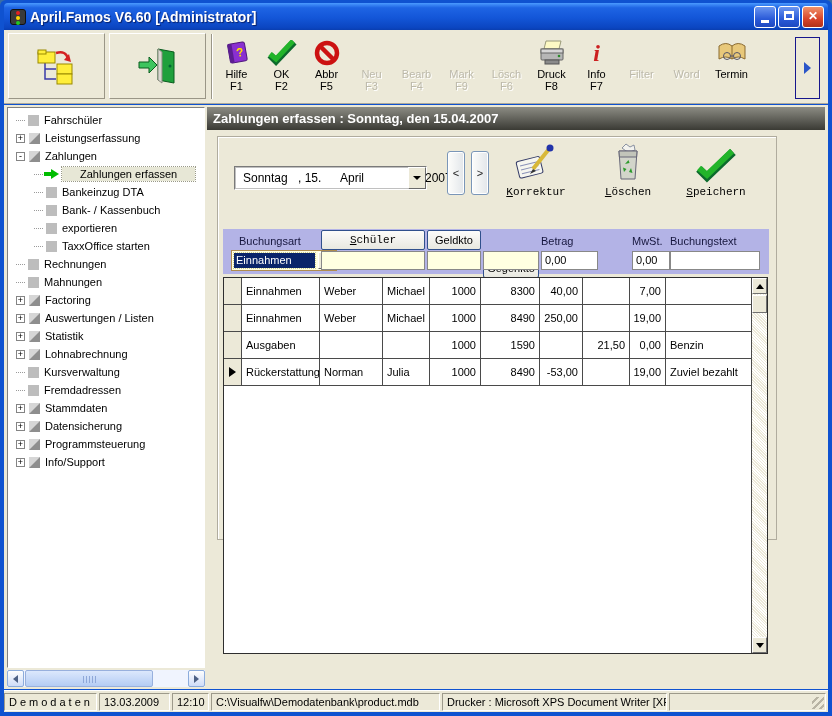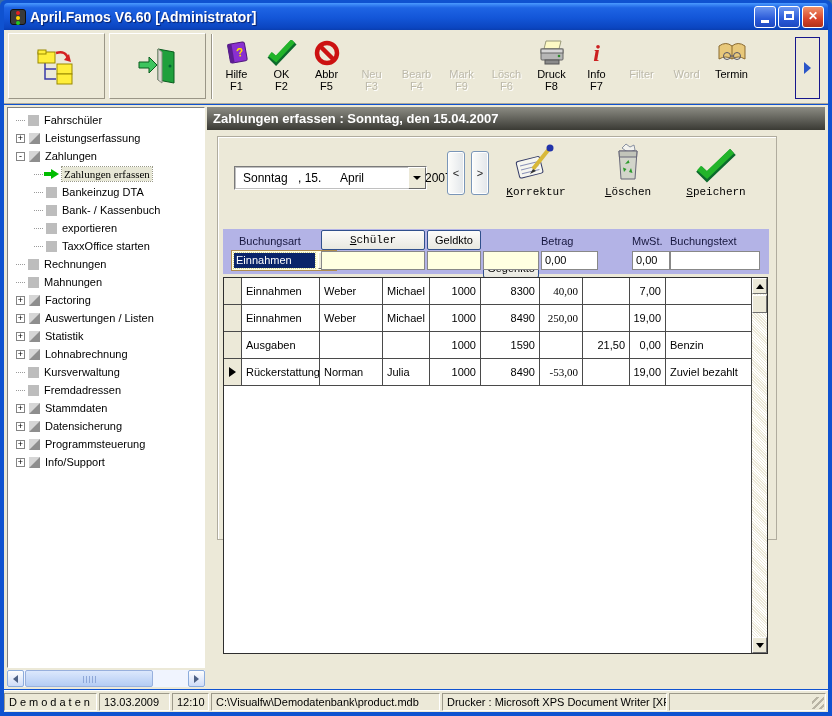--- a/index.html
+++ b/index.html
@@ -43,21 +43,21 @@
   .tnode{height:18px;display:flex;align-items:center;font-size:11px;color:#000;white-space:nowrap;}
   .tnode .pad0{width:8px;}
   .tnode .pad1{width:26px;}
   .dots{width:9px;height:1px;border-top:1px dotted #9a9a9a;margin-right:1px;}
   .expbox{width:9px;height:9px;border:1px solid #848484;background:#fff;font-size:9px;line-height:7px;text-align:center;margin-right:2px;flex:none;color:#000;}
   .sq{width:11px;height:11px;background:#bdbdbd;margin:0 5px 0 2px;flex:none;}
   .sq.parent{background:linear-gradient(135deg,#d6d6d6 48%,#8e8e8e 52%);}
   .green-arrow{width:15px;height:11px;position:relative;margin:0 3px 0 0;flex:none;}
   .green-arrow:before{content:"";position:absolute;left:0;top:3.5px;width:8px;height:4px;background:#00bc00;}
   .green-arrow:after{content:"";position:absolute;left:7px;top:0;border-left:8px solid #00bc00;border-top:5.5px solid transparent;border-bottom:5.5px solid transparent;}
-  .tnode.sel .tlabel{background:#e7e7d6;outline:1px dotted #9a9a88;padding:1px 2px;font-family:Liberation Serif, serif;}
+  .tnode.sel .tlabel{background:#e7e7d6;outline:1px dotted #9a9a88;padding:1px 18px;}
   .hscroll{position:absolute;left:3px;right:2px;bottom:2px;height:17px;background:#f0f4fe;display:flex;}
   .hs-btn{width:17px;height:17px;border:1px solid #8cacdc;border-radius:2px;background:linear-gradient(180deg,#fdfefe,#cfdcf8);display:flex;align-items:center;justify-content:center;flex:none;}
   .hs-thumb{width:128px;height:17px;margin-left:1px;border:1px solid #98b0dd;border-radius:2px;background:linear-gradient(180deg,#dce8fc,#b4ccf4);position:relative;}
   .hs-thumb:after{content:"";position:absolute;left:50%;top:5px;width:13px;height:7px;margin-left:-6px;background:repeating-linear-gradient(90deg,#8fa8d8 0 1px,transparent 1px 3px);}
   .hs-track{flex:1;}
   .tri-l{width:0;height:0;border-right:5px solid #4d6185;border-top:4px solid transparent;border-bottom:4px solid transparent;}
   .tri-r{width:0;height:0;border-left:5px solid #4d6185;border-top:4px solid transparent;border-bottom:4px solid transparent;}
 
   
   .main{position:absolute;left:207px;top:105px;width:621px;height:584px;background:#ece9d8;}
@@ -101,21 +101,21 @@
   .fcombo{position:absolute;left:8px;top:21px;width:106px;height:21px;border:1px solid #b08c4e;background:#ffffe1;display:flex;}
   .fcombo .val{flex:1;margin:2px;background:#0a246a;color:#fff;font-size:11px;padding:1px 2px;outline:1px dotted #c8c890;}
   .fcombo .combo-btn{width:17px;margin:1px;}
 
   
   .grid{position:absolute;left:5px;top:140px;width:545px;height:377px;background:#fff;border:1px solid #2e2e2e;}
   .grow{display:flex;height:27px;border-bottom:1px solid #4a4a4a;font-size:11px;color:#000;}
   .gcell{border-right:1px solid #4a4a4a;padding:0 4px;display:flex;align-items:center;overflow:hidden;white-space:nowrap;}
   .gsel{width:18px;background:#ece9d8;padding:0;justify-content:center;}
   .c-art{width:78px;}.c-name{width:63px;}.c-vor{width:47px;}
-  .c-geld{width:51px;}.c-gegen{width:59px;}.c-ein{width:43px;font-family:Liberation Serif, serif;}.c-aus{width:47px;}.c-mwst{width:36px;}
+  .c-geld{width:51px;}.c-gegen{width:59px;}.c-ein{width:43px;}.c-aus{width:47px;}.c-mwst{width:36px;}
   .c-text{flex:1;border-right:none;}
   .num{justify-content:flex-end;}
   .rec-arrow{width:0;height:0;border-left:7px solid #000;border-top:5px solid transparent;border-bottom:5px solid transparent;}
 
   
   .vscroll{position:absolute;right:0;top:0;bottom:0;width:16px;border-left:1px solid #4a4a4a;
     background:repeating-linear-gradient(45deg,#fff 0 1px,#ece9d8 1px 2px);}
   .vs-btn{position:absolute;left:0;width:15px;height:16px;background:#ece9d8;border:1px solid;border-color:#fff #707070 #707070 #fff;display:flex;align-items:center;justify-content:center;}
   .vs-up{top:0;}.vs-dn{bottom:0;}
   .vs-thumb{position:absolute;left:0;top:17px;width:15px;height:18px;background:#ece9d8;border:1px solid;border-color:#fff #707070 #707070 #fff;}

